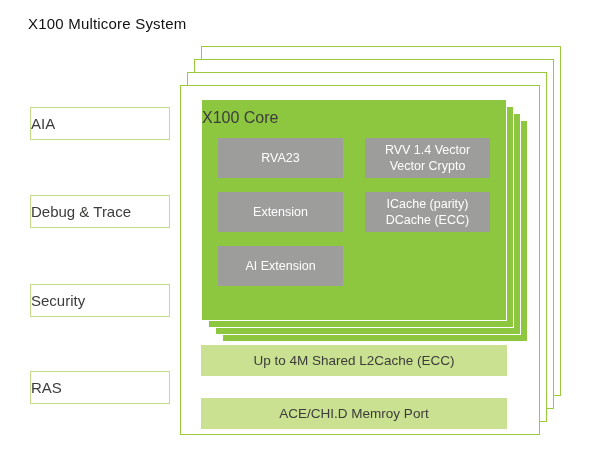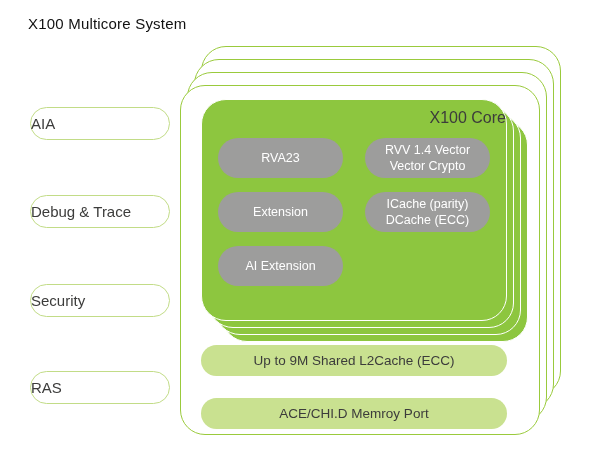--- a/index.html
+++ b/index.html
@@ -1,15 +1,15 @@
 <!DOCTYPE html>
 <html><head>
 <meta charset="utf-8">
 <style>
-  * { margin: 0; padding: 0; box-sizing: border-box; border-radius: 25px; }
+  * { margin: 0; padding: 0; box-sizing: border-box; }
   html, body { background: #ffffff; }
   body { font-family: "Liberation Sans", sans-serif; }
 
   .stage {
     position: relative;
     width: 600px;
     height: 450px;
     background: #ffffff;
     overflow: hidden;
   }
@@ -77,21 +77,21 @@
     position: absolute;
     left: 20px;
     top: 13px;
     width: 306px;
     height: 222px;
     background: #8dc63f;
     border: 1px solid #ffffff;
   }
 
   .core-title {
-    text-align: right;
+    text-align: left;
     margin-top: 9px;
     font-size: 16px;
     font-weight: 500;
     color: #3c3c3b;
   }
 
   .features {
     display: grid;
     grid-template-columns: 1fr 1fr;
     gap: 14px 22px;
@@ -162,18 +162,18 @@
         <div class="feature">RVA23</div>
         <div class="feature">RVV 1.4 Vector
 Vector Crypto</div>
         <div class="feature">Extension</div>
         <div class="feature">ICache (parity)
 DCache (ECC)</div>
         <div class="feature">AI Extension</div>
       </div>
     </div>
 
-    <div class="bar bar-0">Up to 9M Shared L2Cache (ECC)</div>
+    <div class="bar bar-0">Up to 4M Shared L2Cache (ECC)</div>
     <div class="bar bar-1">ACE/CHI.D Memroy Port</div>
 
   </div>
 
 </div>
 
 </body></html>

